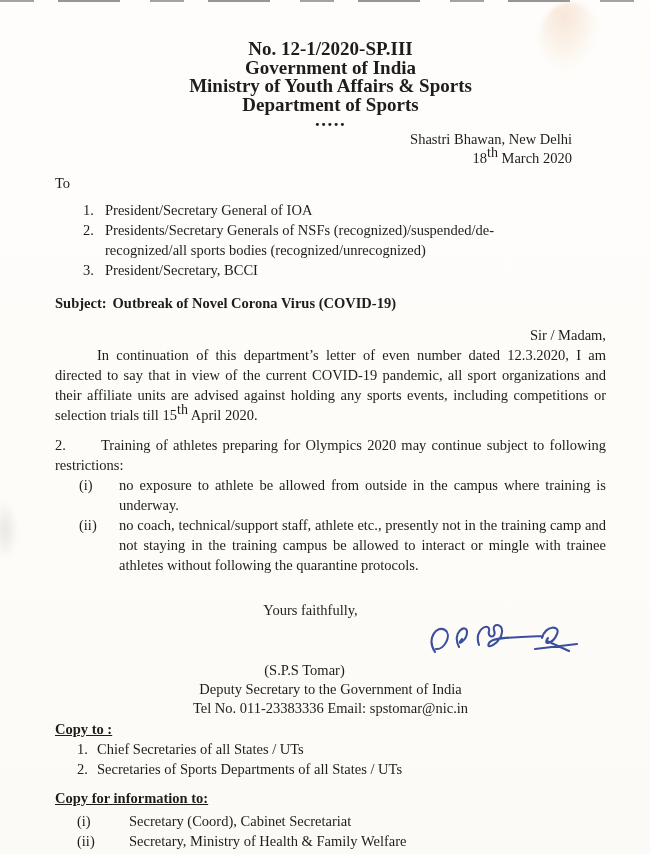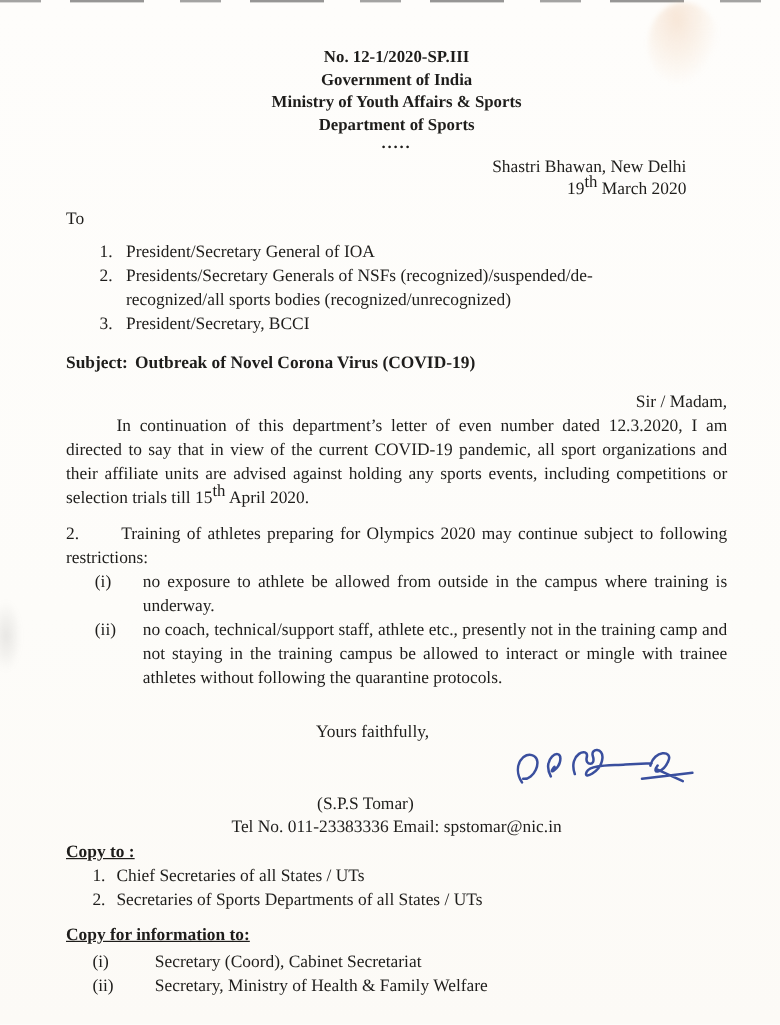--- a/index.html
+++ b/index.html
@@ -18,21 +18,21 @@
     position:absolute; top:2px; left:540px; width:60px; height:70px; border-radius:50%;
     background:radial-gradient(ellipse at 40% 20%, rgba(235,190,150,.35), rgba(235,190,150,0) 70%);
     filter:blur(2px);
   }
   .smudge-left {
     position:absolute; top:500px; left:-8px; width:26px; height:60px; border-radius:50%;
     background:radial-gradient(ellipse, rgba(120,120,120,.16), rgba(120,120,120,0) 70%);
     filter:blur(2px);
   }
   .content { padding:40px 44px 0 55px; }
-  .letterhead { text-align:center; font-weight:bold; font-size:14px; line-height:18.5px; }
+  .letterhead { text-align:center; font-weight:bold; font-size:19px; line-height:18.5px; }
   .dots { line-height:11px; letter-spacing:1.5px; font-weight:bold; }
   .place-date { text-align:right; margin:5px 34px 0 0; line-height:19px; }
   sup { font-size:14px; vertical-align:super; line-height:0; }
   .to-label { margin-top:5px; }
   .recipients { margin:7px 0 0 28px; }
   .lrow { display:flex; }
   .lnum { flex:none; }
   .recipients .lnum { width:22px; }
   .recipients .ltext { flex:1; padding-right:30px; }
   .subject { margin-top:13px; font-weight:bold; }
@@ -72,21 +72,21 @@
     <div class="letterhead">
       <div>No. 12-1/2020-SP.III</div>
       <div>Government of India</div>
       <div>Ministry of Youth Affairs &amp; Sports</div>
       <div>Department of Sports</div>
       <div class="dots">.....</div>
     </div>
 
     <div class="place-date">
       <div>Shastri Bhawan, New Delhi</div>
-      <div><span>19</span><sup>th</sup><span> March 2020</span></div>
+      <div><span>18</span><sup>th</sup><span> March 2020</span></div>
     </div>
 
     <div class="to-label">To</div>
 
     <div class="recipients">
       <div class="lrow">
         <span class="lnum">1.</span>
         <span class="ltext">President/Secretary General of IOA</span>
       </div>
       <div class="lrow">
@@ -126,20 +126,21 @@
     <div class="sig-block">
       <div class="closing">Yours faithfully,</div>
       <svg class="sig-svg" width="168" height="42" viewBox="0 0 168 42" fill="none">
         <path class="sig-path" d="M13 31 C4 17 15 4 23 9 C30 13 23 29 14 28
                  M37 26 C29 11 45 2 45 11 C45 20 33 26 40 18
                  M57 24 C51 7 69 1 67 10 C65 17 75 18 72 9 C70 2 81 2 80 11 C79 22 63 30 67 22 C70 16 88 17 99 16 L121 15
                  M120 17 C123 4 139 4 135 13 C131 23 120 25 126 17 M125 20 L147 30
                  M113 28 L155 23" stroke="#3a4f9e" stroke-width="2.1" stroke-linecap="round" stroke-linejoin="round"></path>
       </svg>
       <div class="sig-name">(S.P.S Tomar)</div>
+      <div>Deputy Secretary to the Government of India</div>
       <div>Tel No. 011-23383336 Email: spstomar@nic.in</div>
     </div>
 
     <div class="copy-to">
       <div class="copy-label">Copy to :</div>
       <div class="lrow">
         <span class="lnum">1.</span>
         <span class="ltext">Chief Secretaries of all States / UTs</span>
       </div>
       <div class="lrow">

